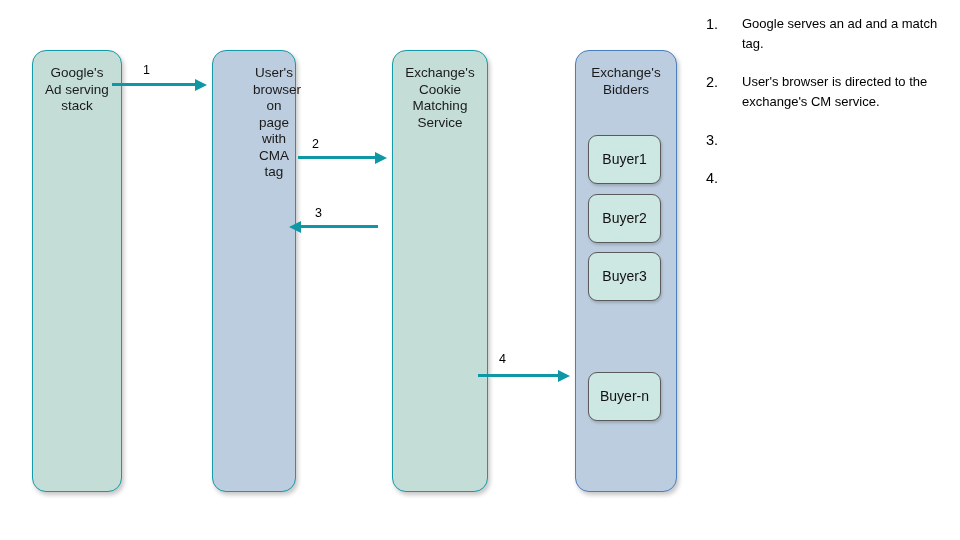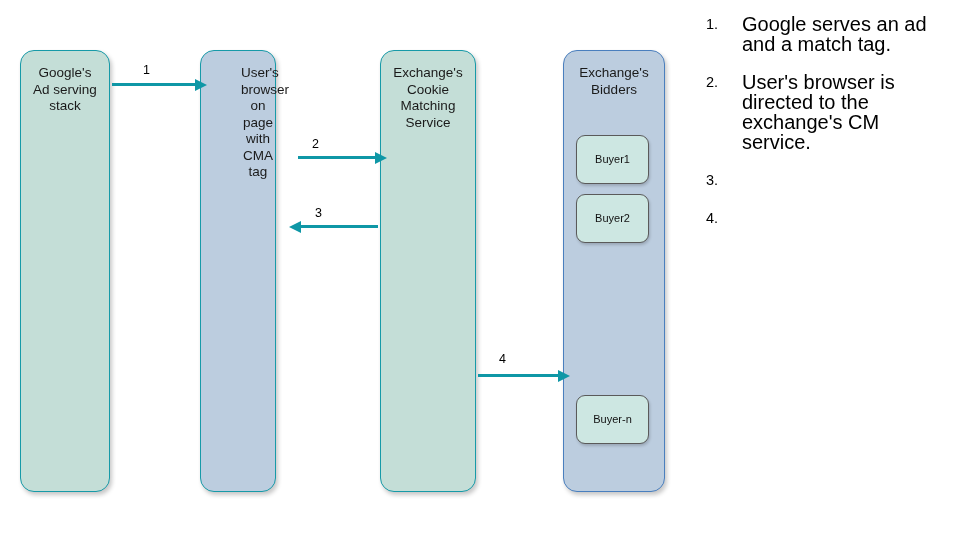--- a/index.html
+++ b/index.html
@@ -25,20 +25,21 @@
 
   .lane {
     position: absolute;
     box-sizing: border-box;
     border-radius: 14px;
     box-shadow: 2px 3px 4px rgba(0,0,0,0.22);
     text-align: center;
     font-size: 13.5px;
     line-height: 16.5px;
     color: #1a1a1a;
+    margin-left: 12px;
   }
   .lane .lane-title {
     display: block;
     padding-top: 14px;
     white-space: pre-line;
   }
 
   .lane-green {
     background: #c4ded7;
     border: 1.3px solid #179aa8;
@@ -46,44 +47,44 @@
   .lane-blue {
     background: #bccddf;
     border: 1.3px solid #179aa8;
   }
   .lane-blue-bidders {
     background: #bccddf;
     border: 1.3px solid #4a7fbe;
   }
 
   #lane-google   { left: 20px;  top: 50px; width: 90px;  height: 442px; }
-  #lane-browser  { left: 200px; top: 50px; width: 76px;  height: 442px; padding-left: 40px; }
+  #lane-browser  { left: 200px; top: 50px; width: 84px;  height: 442px; padding-left: 40px; }
   #lane-cms      { left: 380px; top: 50px; width: 96px;  height: 442px; }
   #lane-bidders  { left: 563px; top: 50px; width: 102px; height: 442px; }
 
   .buyer-box {
     position: absolute;
     box-sizing: border-box;
     left: 12px;
     width: 73px;
     height: 49px;
     background: #cde7e2;
     border: 1.1px solid #5a5a5a;
     border-radius: 9px;
     display: flex;
     align-items: center;
     justify-content: center;
-    font-size: 11px;
+    font-size: 14px;
     color: #111111;
     box-shadow: 1px 2px 3px rgba(0,0,0,0.18);
   }
   #buyer-1 { top: 84px; }
   #buyer-2 { top: 143px; }
   #buyer-3 { top: 201px; }
-  #buyer-n { top: 344px; }
+  #buyer-n { top: 321px; }
 
   
   .arrow {
     position: absolute;
     height: 3px;
     background: #0f97a6;
   }
   .arrow::after {
     content: "";
     position: absolute;
@@ -130,21 +131,21 @@
   }
   .step-num {
     width: 36px;
     flex: 0 0 36px;
     font-size: 14.5px;
     line-height: 20px;
     color: #000000;
   }
   .step-text {
     flex: 1 1 auto;
-    font-size: 20px;
+    font-size: 13px;
     line-height: 20px;
     color: #000000;
   }
 </style>
 </head>
 <body>
 
 <div id="diagram-canvas">
 
   <div class="lane lane-green" id="lane-google">
@@ -170,20 +171,23 @@
   <div class="lane lane-blue-bidders" id="lane-bidders">
     <span class="lane-title">Exchange's
 Bidders</span>
 
     <div class="buyer-box" id="buyer-1">
       <span>Buyer1</span>
     </div>
     <div class="buyer-box" id="buyer-2">
       <span>Buyer2</span>
     </div>
+    <div class="buyer-box" id="buyer-3">
+      <span>Buyer3</span>
+    </div>
     <div class="buyer-box" id="buyer-n">
       <span>Buyer-n</span>
     </div>
   </div>
 
   <div class="arrow right" id="arrow-1"></div>
   <div class="arrow-label" id="arrow-label-1">1</div>
 
   <div class="arrow right" id="arrow-2"></div>
   <div class="arrow-label" id="arrow-label-2">2</div>

